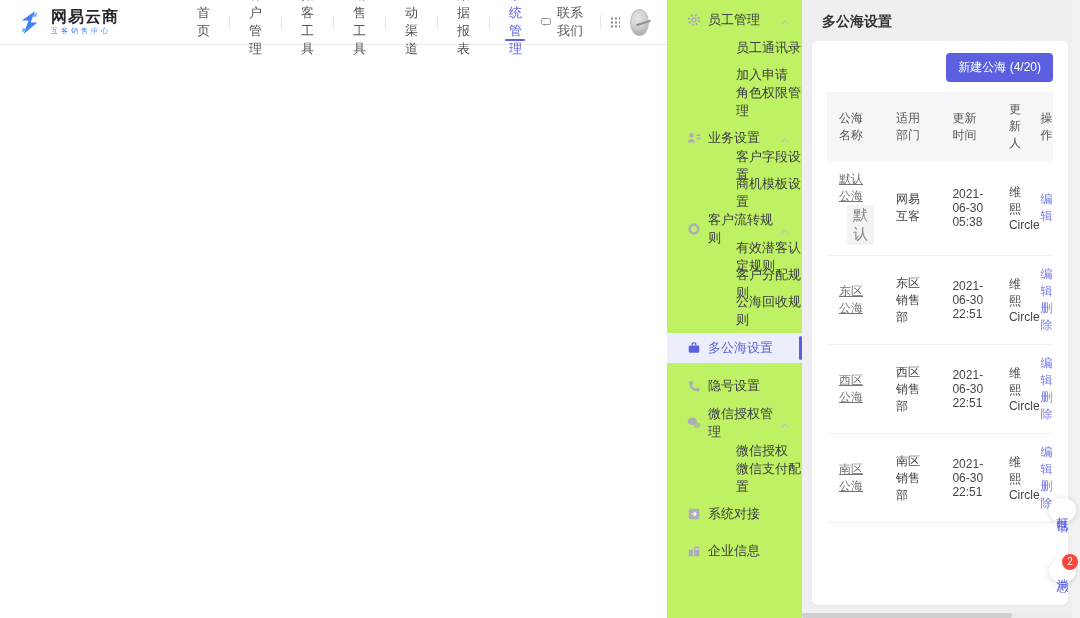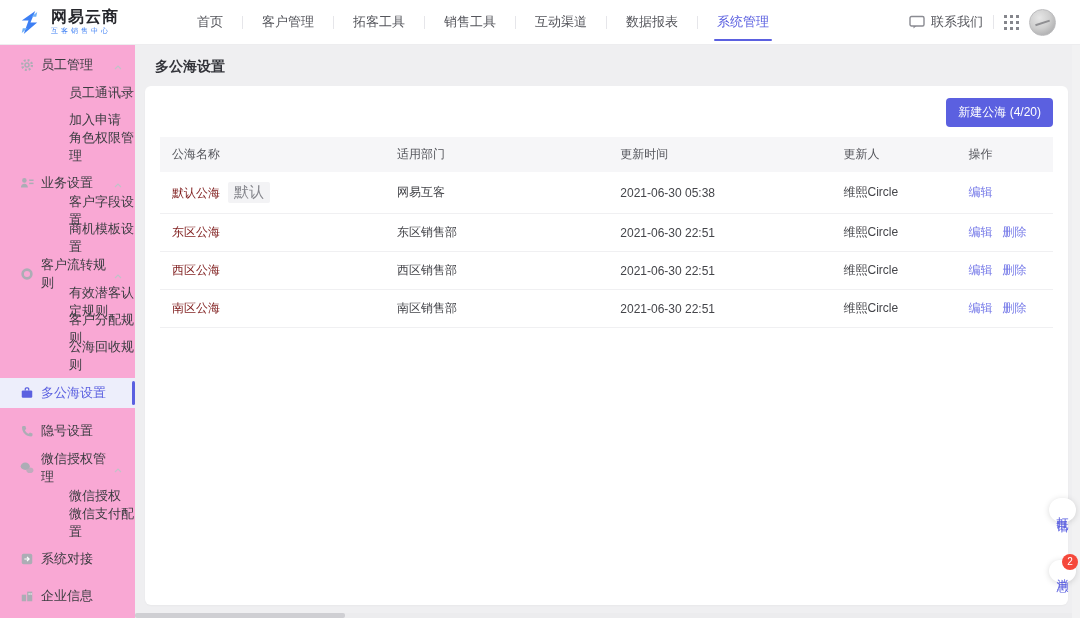--- a/index.html
+++ b/index.html
@@ -1,63 +1,63 @@
 <!DOCTYPE html>
 <html style="--accent: #5B60E0; --link: #7478E8; --badge-red: #F5483B; --logo-blue: #3D7FF4;"><head>
 <meta charset="utf-8">
 <style>
   * { margin:0; padding:0; box-sizing:border-box; }
   html,body { width:1080px; height:618px; overflow:hidden; }
   body { font-family:"Liberation Sans","DejaVu Sans",sans-serif; font-size:13px; color:#3b3c41; background:#fff; }
 
-  .app { width:1080px; height:618px; position:relative; display:flex; flex-direction:column; }
+  .app { width:1080px; height:618px; position:relative; display:flex; }
 
   
   .topbar { height:45px; flex:0 0 45px; display:flex; align-items:center; background:#fff; border-bottom:1px solid #EDEDEF; position:relative; z-index:5; }
   .logo { display:flex; align-items:center; gap:8px; padding-left:16px; width:178px; flex:0 0 178px; }
   .logo-mark { width:27px; height:27px; }
   .logo-title { font-size:16px; font-weight:bold; color:#25262b; letter-spacing:1px; line-height:17px; }
   .logo-sub { font-size:7px; color:#3D7FF4; letter-spacing:3px; margin-top:1px; }
 
   .topnav { display:flex; align-items:center; height:100%; }
   .nav-item { position:relative; height:100%; display:flex; align-items:center; padding:8px 19px; color:#55565c; cursor:pointer;text-align:right; }
   .nav-sep { width:1px; height:13px; background:#E6E6EA; }
   .nav-item.active { color:var(--accent); }
   .nav-item.active::after { content:""; position:absolute; left:16px; right:16px; bottom:3px; height:2px; background:var(--accent); border-radius:1px; }
 
-  .topbar-right { margin-left:auto; display:flex; align-items:center; gap:10px; padding-right:24px; color:#55565c; }
+  .topbar-right { margin-left:auto; display:flex; align-items:center; gap:10px; padding-right:18px; color:#55565c; }
   .contact { display:flex; align-items:center; gap:6px; cursor:pointer; }
   .vsep { width:1px; height:14px; background:#E6E6EA; }
   .avatar { width:27px; height:27px; border-radius:50%; background:radial-gradient(circle at 38% 32%, #e6e6e6 0%, #cfcfcf 45%, #9e9ea0 100%); border:1px solid #bcbcbe; position:relative; cursor:pointer; }
   .avatar::after { content:""; position:absolute; left:5px; top:12px; width:15px; height:1.5px; background:#8f8f92; transform:rotate(-18deg); }
 
   
   .shell { flex:1; display:flex; min-height:0; position:relative; }
 
   
-  .sidebar { width:135px; flex:0 0 135px; background:#f9a8d4; padding-top:6px; overflow:hidden; }
+  .sidebar { width:135px; flex:0 0 135px; background:#bef264; padding-top:6px; overflow:hidden; }
   .side-row { display:flex; align-items:center; height:28px; padding-left:20px; cursor:pointer; position:relative; color:#3b3c41; }
   .side-row .s-ic { width:14px; height:14px; margin-right:7px; flex:0 0 14px; display:inline-flex; align-items:center; justify-content:center; }
   .side-sub { padding-left:41px; height:27px;margin-left:28px; }
   .side-gap { margin-top:9px; }
   .chev { margin-left:auto; margin-right:13px; }
   .side-row.active { background:#EDEEFB; color:var(--accent); height:30px; }
   .side-row.active::after { content:""; position:absolute; right:0; top:3px; bottom:3px; width:3px; background:var(--accent); border-radius:2px; }
 
   
   .main { flex:1; background:#EFEFF1; min-width:0; display:flex; flex-direction:column; position:relative; }
   .page-title { font-size:14px; font-weight:bold; color:#33343a; padding:13px 20px 10px; }
   .card { background:#fff; border-radius:6px; margin:0 12px 13px 10px; flex:1; padding:12px 15px; box-shadow:0 1px 2px rgba(0,0,0,0.03); }
   .card-top { display:flex; justify-content:flex-end; margin-bottom:10px; }
   .btn-primary { background:var(--accent); color:#fff; border:none; font-size:12px; padding:6px 12px; border-radius:4px; cursor:pointer; font-family:inherit; }
 
   table.sea { width:100%; border-collapse:collapse; table-layout:fixed; font-size:12px; }
   table.sea th { background:#F6F6F8; color:#55565c; font-weight:normal; text-align:left; padding:9px 12px; }
   table.sea td { padding:10px 12px; border-bottom:1px solid #F0F0F2; color:#44454a; }
-  .sea-name { color:#7f1d1d; }
+  .sea-name { color:#737373;text-decoration:underline; }
   .tag-default { display:inline-block; background:#F3F3F5; color:#85868c; font-size:15px; padding:1px 6px; border-radius:2px; margin-left:8px; }
   .link { color:var(--link); cursor:pointer; margin-right:10px; }
   .link:last-child { margin-right:0; }
 
   
   .v-track { position:absolute; top:0; right:0; bottom:0; width:8px; background:#F2F2F3; }
   .h-track { position:absolute; left:0; right:0; bottom:0; height:5px; background:#ECECEE; }
   .h-thumb { position:absolute; left:0; bottom:0; height:5px; width:210px; background:#CFCFD3; border-radius:2px; }
 
   

